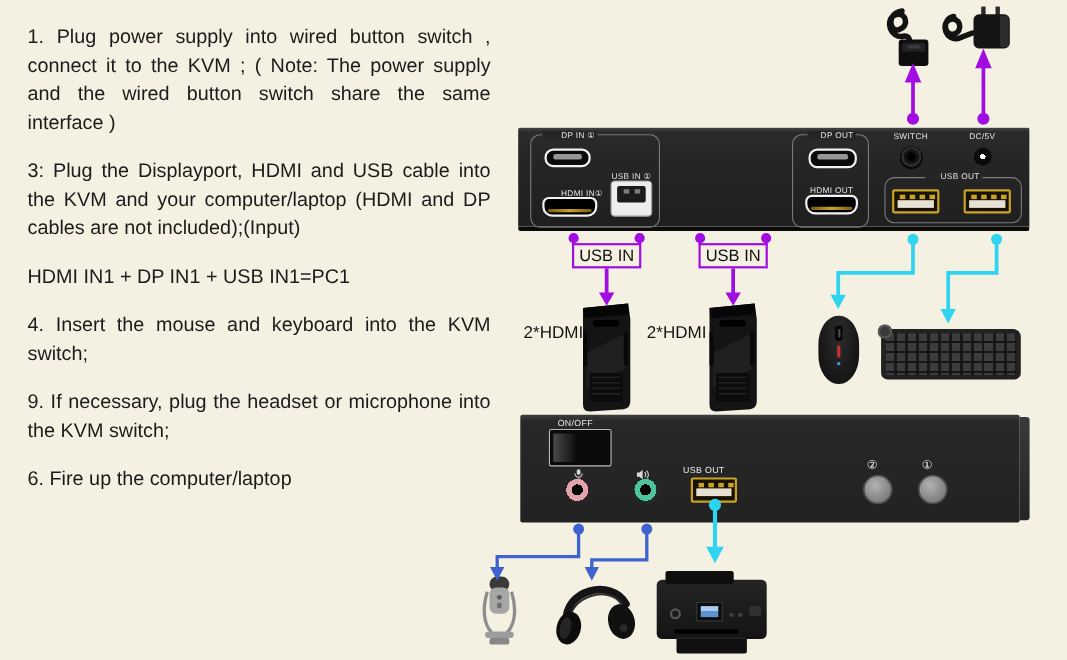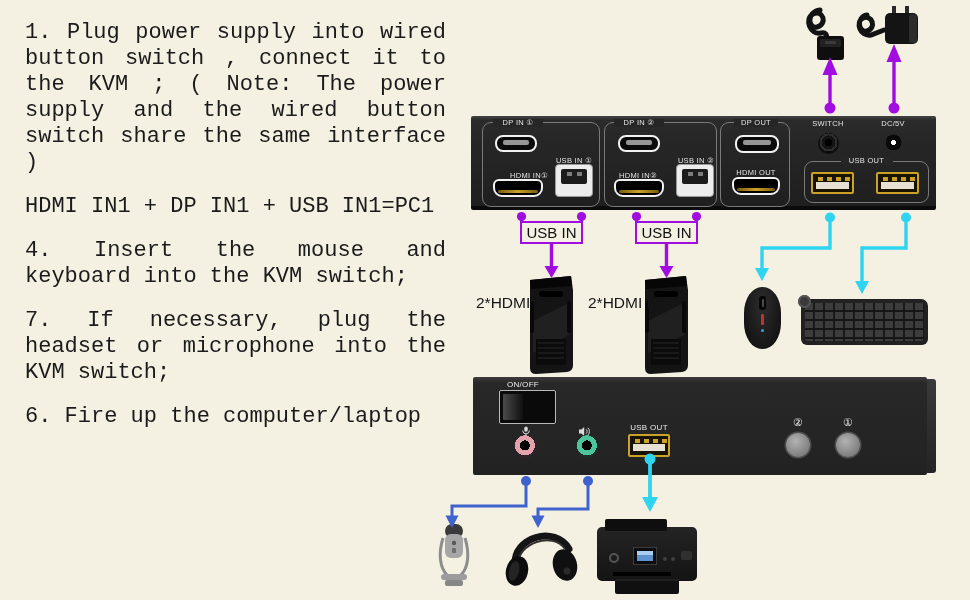--- a/index.html
+++ b/index.html
@@ -6,37 +6,37 @@
   html,body { width: 970px; height: 600px; }
   body {
     position: relative;
     background: #f4f0e2;
     font-family: "Liberation Sans", sans-serif;
     overflow: hidden;
   }
   
   .instructions { position: absolute; left: 25px; top: 20px; width: 421px; }
   .instructions p {
-    font-size: 22px; line-height: 26px; color: #1b1b1b;
-    text-align: justify; margin-bottom: 18px; font-family: Liberation Mono, monospace;
+    font-size: 18px; line-height: 26px; color: #1b1b1b;
+    text-align: justify; margin-bottom: 18px;
   }
   
   .abs { position: absolute; }
   
   #kvm-back {
     position: absolute; left: 471px; top: 116px; width: 465px; height: 94px;
     background: linear-gradient(180deg,#454545 0,#2b2b2b 4px,#262626 30%,#1f1f1f 100%);
     border-bottom: 4px solid #0b0b0b; border-radius: 2px; z-index: 15;
   }
   .pgroup { position: absolute; border: 1px solid #7a7a7a; border-radius: 9px; }
   .plabel {
     position: absolute; font-size: 7.5px; color: #e3e3e3; letter-spacing: .3px;
     white-space: nowrap; text-align: center;
   }
-  .plabel.onborder { background: #262626; padding: 0 2px; line-height: 8px; }
+  .plabel.onborder { background: #262626; padding: 0 2px; line-height: 8px; text-align: right; }
   .dp-port {
     position: absolute; width: 42px; height: 17px; background: #0a0a0a;
     border: 2.5px solid #f2f2f2; border-radius: 8px;
   }
   .dp-port::after { content:""; position:absolute; left:15%; right:15%; top:3px; height:5px;
     background:#969696; border-radius:2px; }
   .hdmi-port {
     position: absolute; width: 50px; height: 18px; background: #000;
     border: 2.5px solid #f2f2f2; border-radius: 6px 6px 9px 9px;
   }
@@ -67,21 +67,21 @@
     background: radial-gradient(circle at 50% 50%, #fff 0 2.5px, #0a0a0a 2.5px 8px, #262626 8px);
   }
   
   #kvm-front {
     position: absolute; left: 473px; top: 377px; width: 454px; height: 98px;
     background: linear-gradient(180deg,#3d3d3d 0,#282828 6px,#222 100%);
     border-radius: 2px; z-index: 16;
   }
   #kvm-front::after { content:""; position:absolute; right:-9px; top:2px; bottom:2px; width:9px;
     background: linear-gradient(180deg,#3a3a3a,#242424); border-radius: 0 3px 3px 0; }
-  .flabel { position: absolute; color: #ececec; font-size: 8px; letter-spacing: .3px; white-space: nowrap; text-align: center; }
+  .flabel { position: absolute; color: #ececec; font-size: 8px; letter-spacing: .3px; white-space: nowrap; }
   .rocker {
     position: absolute; left: 26px; top: 13px; width: 57px; height: 34px;
     border: 1px solid #b9b9b9; background: #0a0a0a; border-radius: 2px;
   }
   .rocker::before { content:""; position:absolute; left:3px; top:3px; bottom:3px; width:20px;
     background: linear-gradient(90deg,#4a4a4a,#101010); border-radius:1px; }
   .jackf { position: absolute; width: 23px; height: 23px; border-radius: 50%; }
   .jackf.mic { background: radial-gradient(circle at 47% 45%, #000 0 5px, #e2a3ac 5px 10px, #2c2326 10px); }
   .jackf.audio { background: radial-gradient(circle at 47% 45%, #000 0 5px, #4cc49c 5px 10px, #1e2b26 10px); }
   .fbtn {
@@ -132,23 +132,24 @@
   .printer .ptray { position:absolute; left:18px; top:64px; width:64px; height:15px; background:#101010; border-radius:2px; border-top:2px solid #202020; }
   
   #wires { position: absolute; left: 0; top: 0; width: 970px; height: 600px; z-index: 40; pointer-events: none; }
   .accessory { position: absolute; z-index: 8; }
 </style>
 </head>
 <body>
 
 <div class="instructions">
   <p>1. Plug power supply into wired button switch , connect it to the KVM ; ( Note: The power supply and the wired button switch share the same interface )</p>
+  <p>3: Plug the Displayport, HDMI and USB cable into the KVM and your computer/laptop (HDMI and DP cables are not included);(Input)</p>
   <p>HDMI IN1 + DP IN1 + USB IN1=PC1</p>
   <p>4. Insert the mouse and keyboard into the KVM switch;</p>
-  <p>7. If necessary, plug the headset or microphone into the KVM switch;</p>
+  <p>9. If necessary, plug the headset or microphone into the KVM switch;</p>
   <p>6. Fire up the computer/laptop</p>
 </div>
 
 <svg class="accessory" style="left:798px;top:5px" width="52" height="58" viewBox="0 0 52 58">
   <path d="M22,5 C8,7 10,24 19,22 C30,19 25,4 15,9 C6,14 12,30 23,28 C28,27 29,30 29,34" stroke="#131313" stroke-width="5" fill="none" stroke-linecap="round"></path>
   <rect x="19" y="31" width="27" height="24" rx="3" fill="#0e0e0e"></rect>
   <rect x="22" y="34" width="21" height="8" rx="1.5" fill="#222222"></rect>
   <rect x="27" y="36" width="11" height="3" rx="1" fill="#3a3a3a"></rect>
 </svg>
 <svg class="accessory" style="left:851px;top:5px" width="72" height="44" viewBox="0 0 72 44">
@@ -163,28 +164,20 @@
 
   <div class="pgroup" style="left:11px;top:6px;width:118px;height:85px">
     <div class="plabel onborder" style="left:10px;top:-4px;width:50px">DP IN ①</div>
     <div class="dp-port" style="left:12px;top:12px"></div>
     <div class="plabel" style="left:62px;top:33px;width:58px">USB IN ①</div>
     <div class="usbb-port" style="left:72px;top:41px"></div>
     <div class="plabel" style="left:18px;top:48px;width:56px">HDMI IN①</div>
     <div class="hdmi-port" style="left:10px;top:56px"></div>
   </div>
 
-  <div class="pgroup" style="left:133px;top:6px;width:113px;height:85px">
-    <div class="plabel onborder" style="left:9px;top:-4px;width:50px">DP IN ②</div>
-    <div class="dp-port" style="left:13px;top:12px"></div>
-    <div class="plabel" style="left:62px;top:33px;width:58px">USB IN ②</div>
-    <div class="usbb-port" style="left:71px;top:41px"></div>
-    <div class="plabel" style="left:5px;top:48px;width:56px">HDMI IN②</div>
-    <div class="hdmi-port" style="left:9px;top:56px"></div>
-  </div>
 
   <div class="pgroup" style="left:249px;top:6px;width:70px;height:85px">
     <div class="plabel onborder" style="left:13px;top:-4px;width:44px">DP OUT</div>
     <div class="dp-port" style="left:14px;top:12px;width:44px;height:18px"></div>
     <div class="plabel" style="left:8px;top:45px;width:54px">HDMI OUT</div>
     <div class="hdmi-port" style="left:11px;top:54px;width:48px"></div>
   </div>
 
   <div class="plabel" style="left:332px;top:3px;width:50px">SWITCH</div>
   <div class="jack35" style="left:347px;top:17px"></div>

